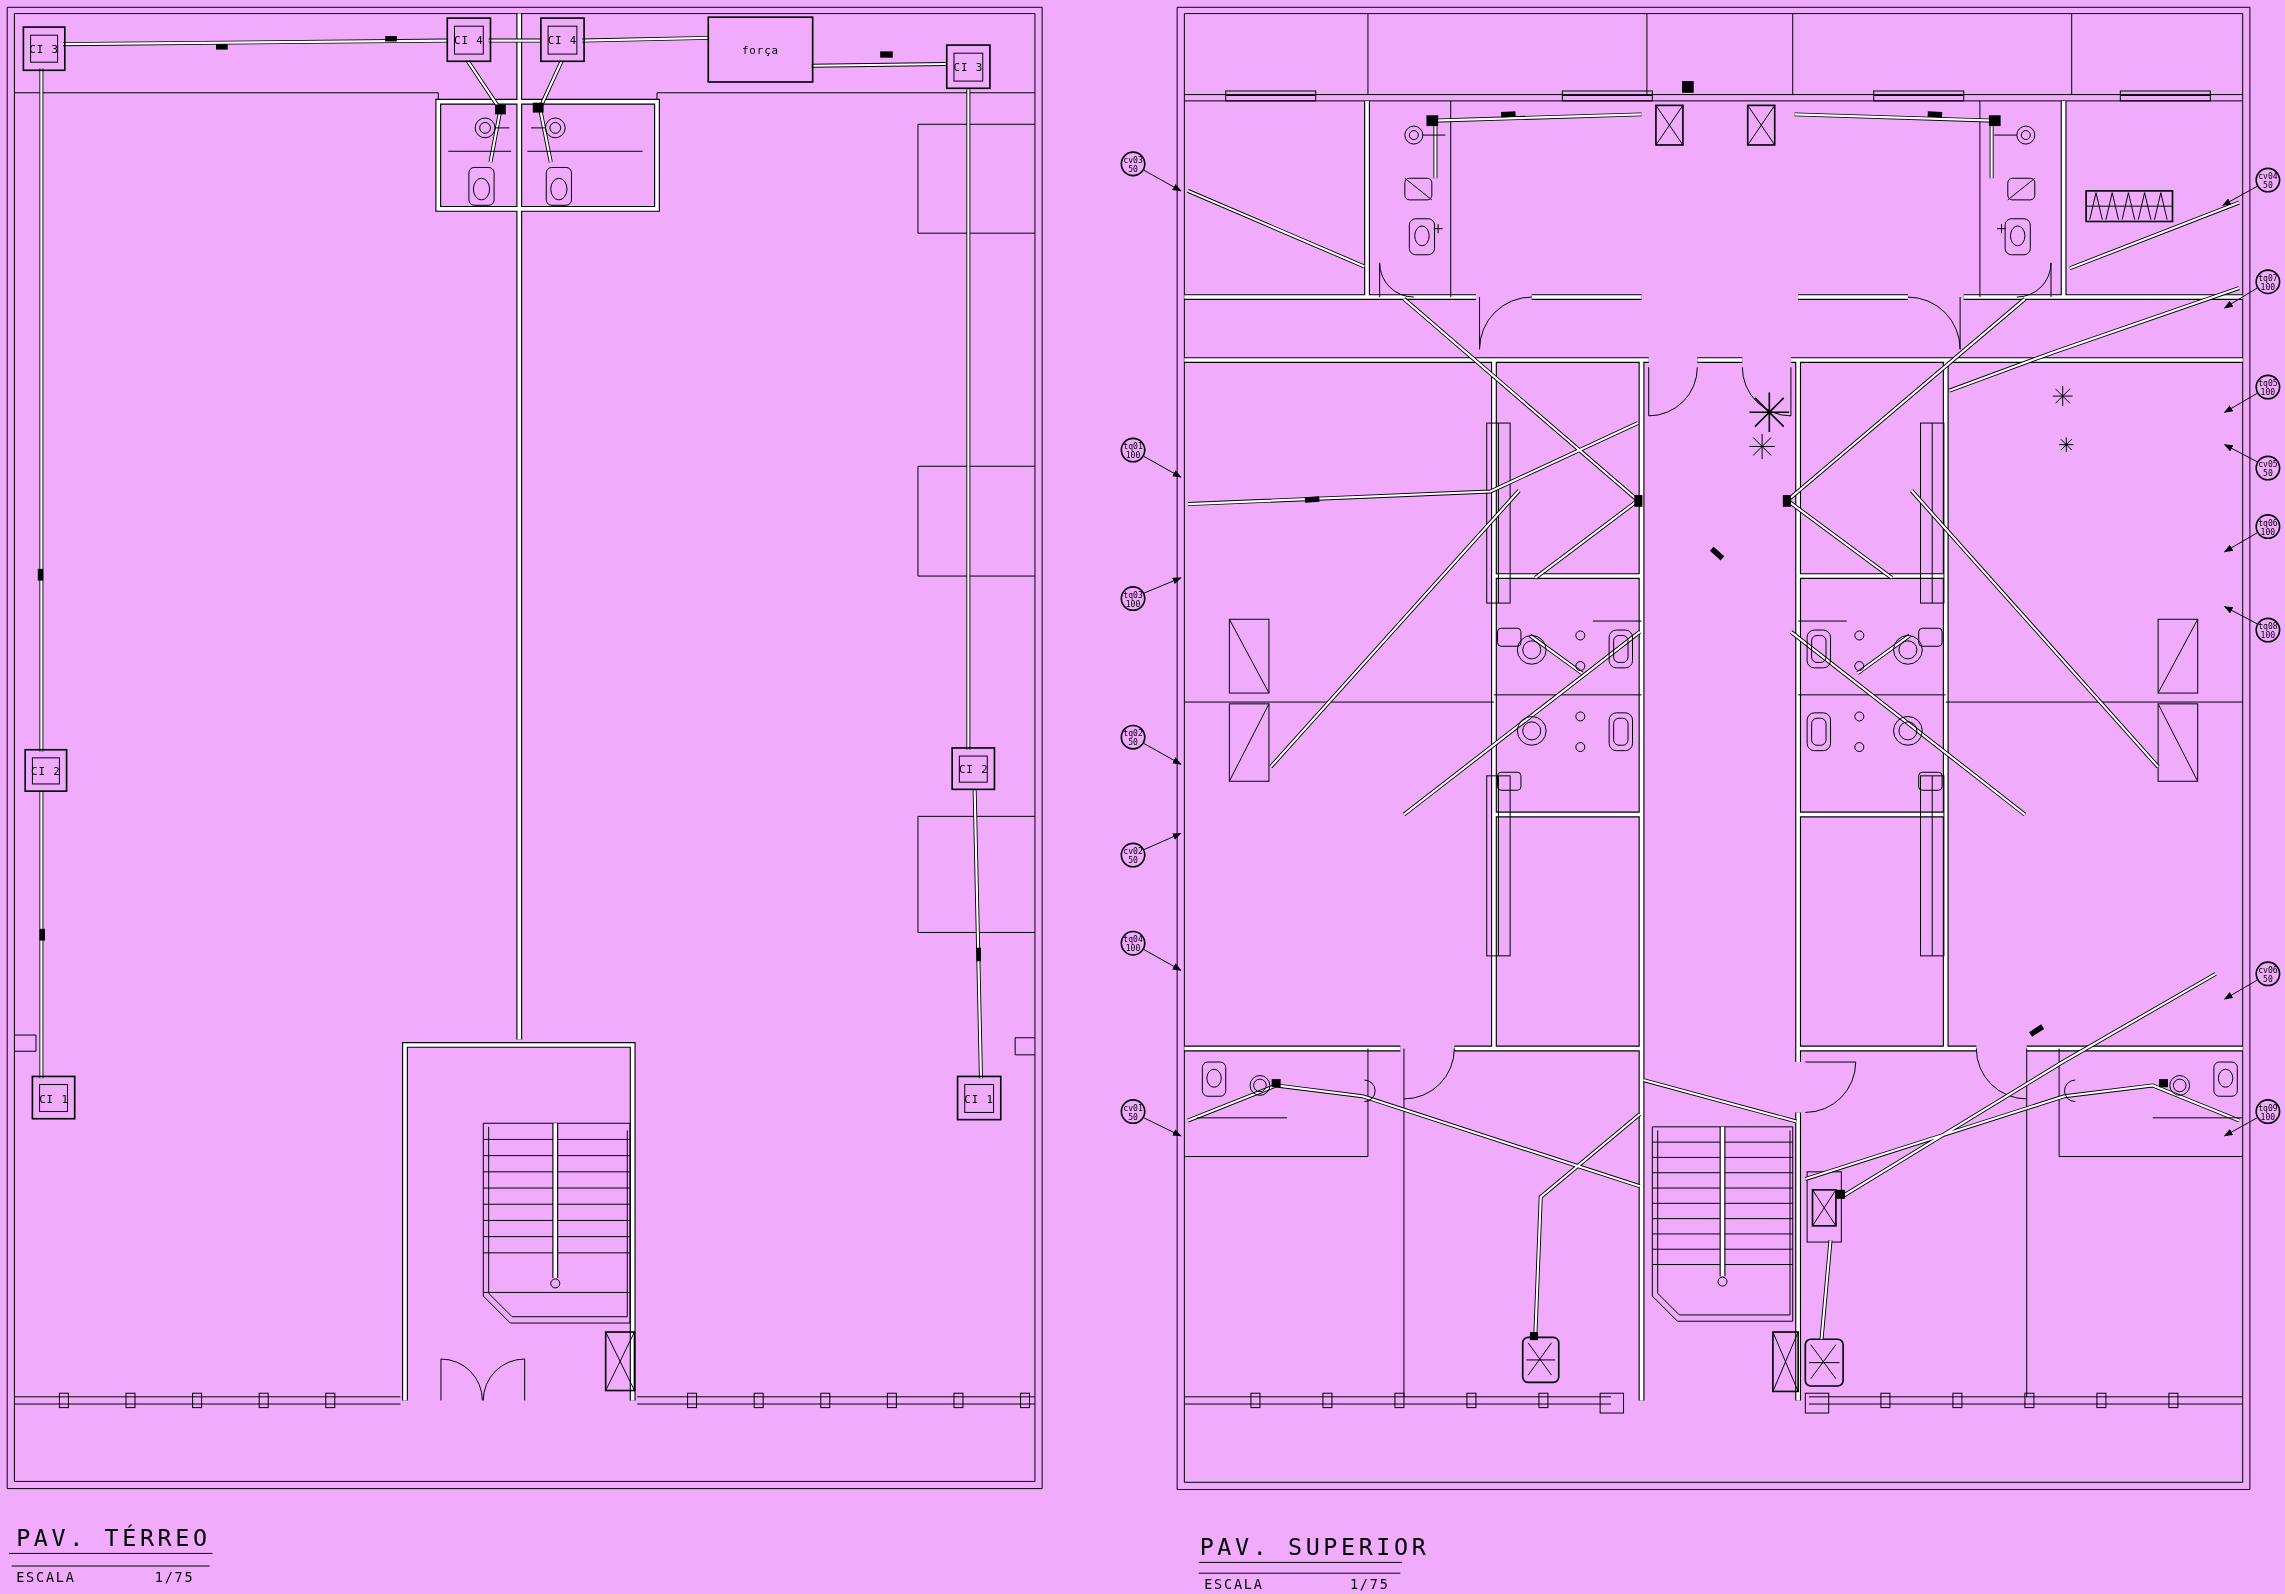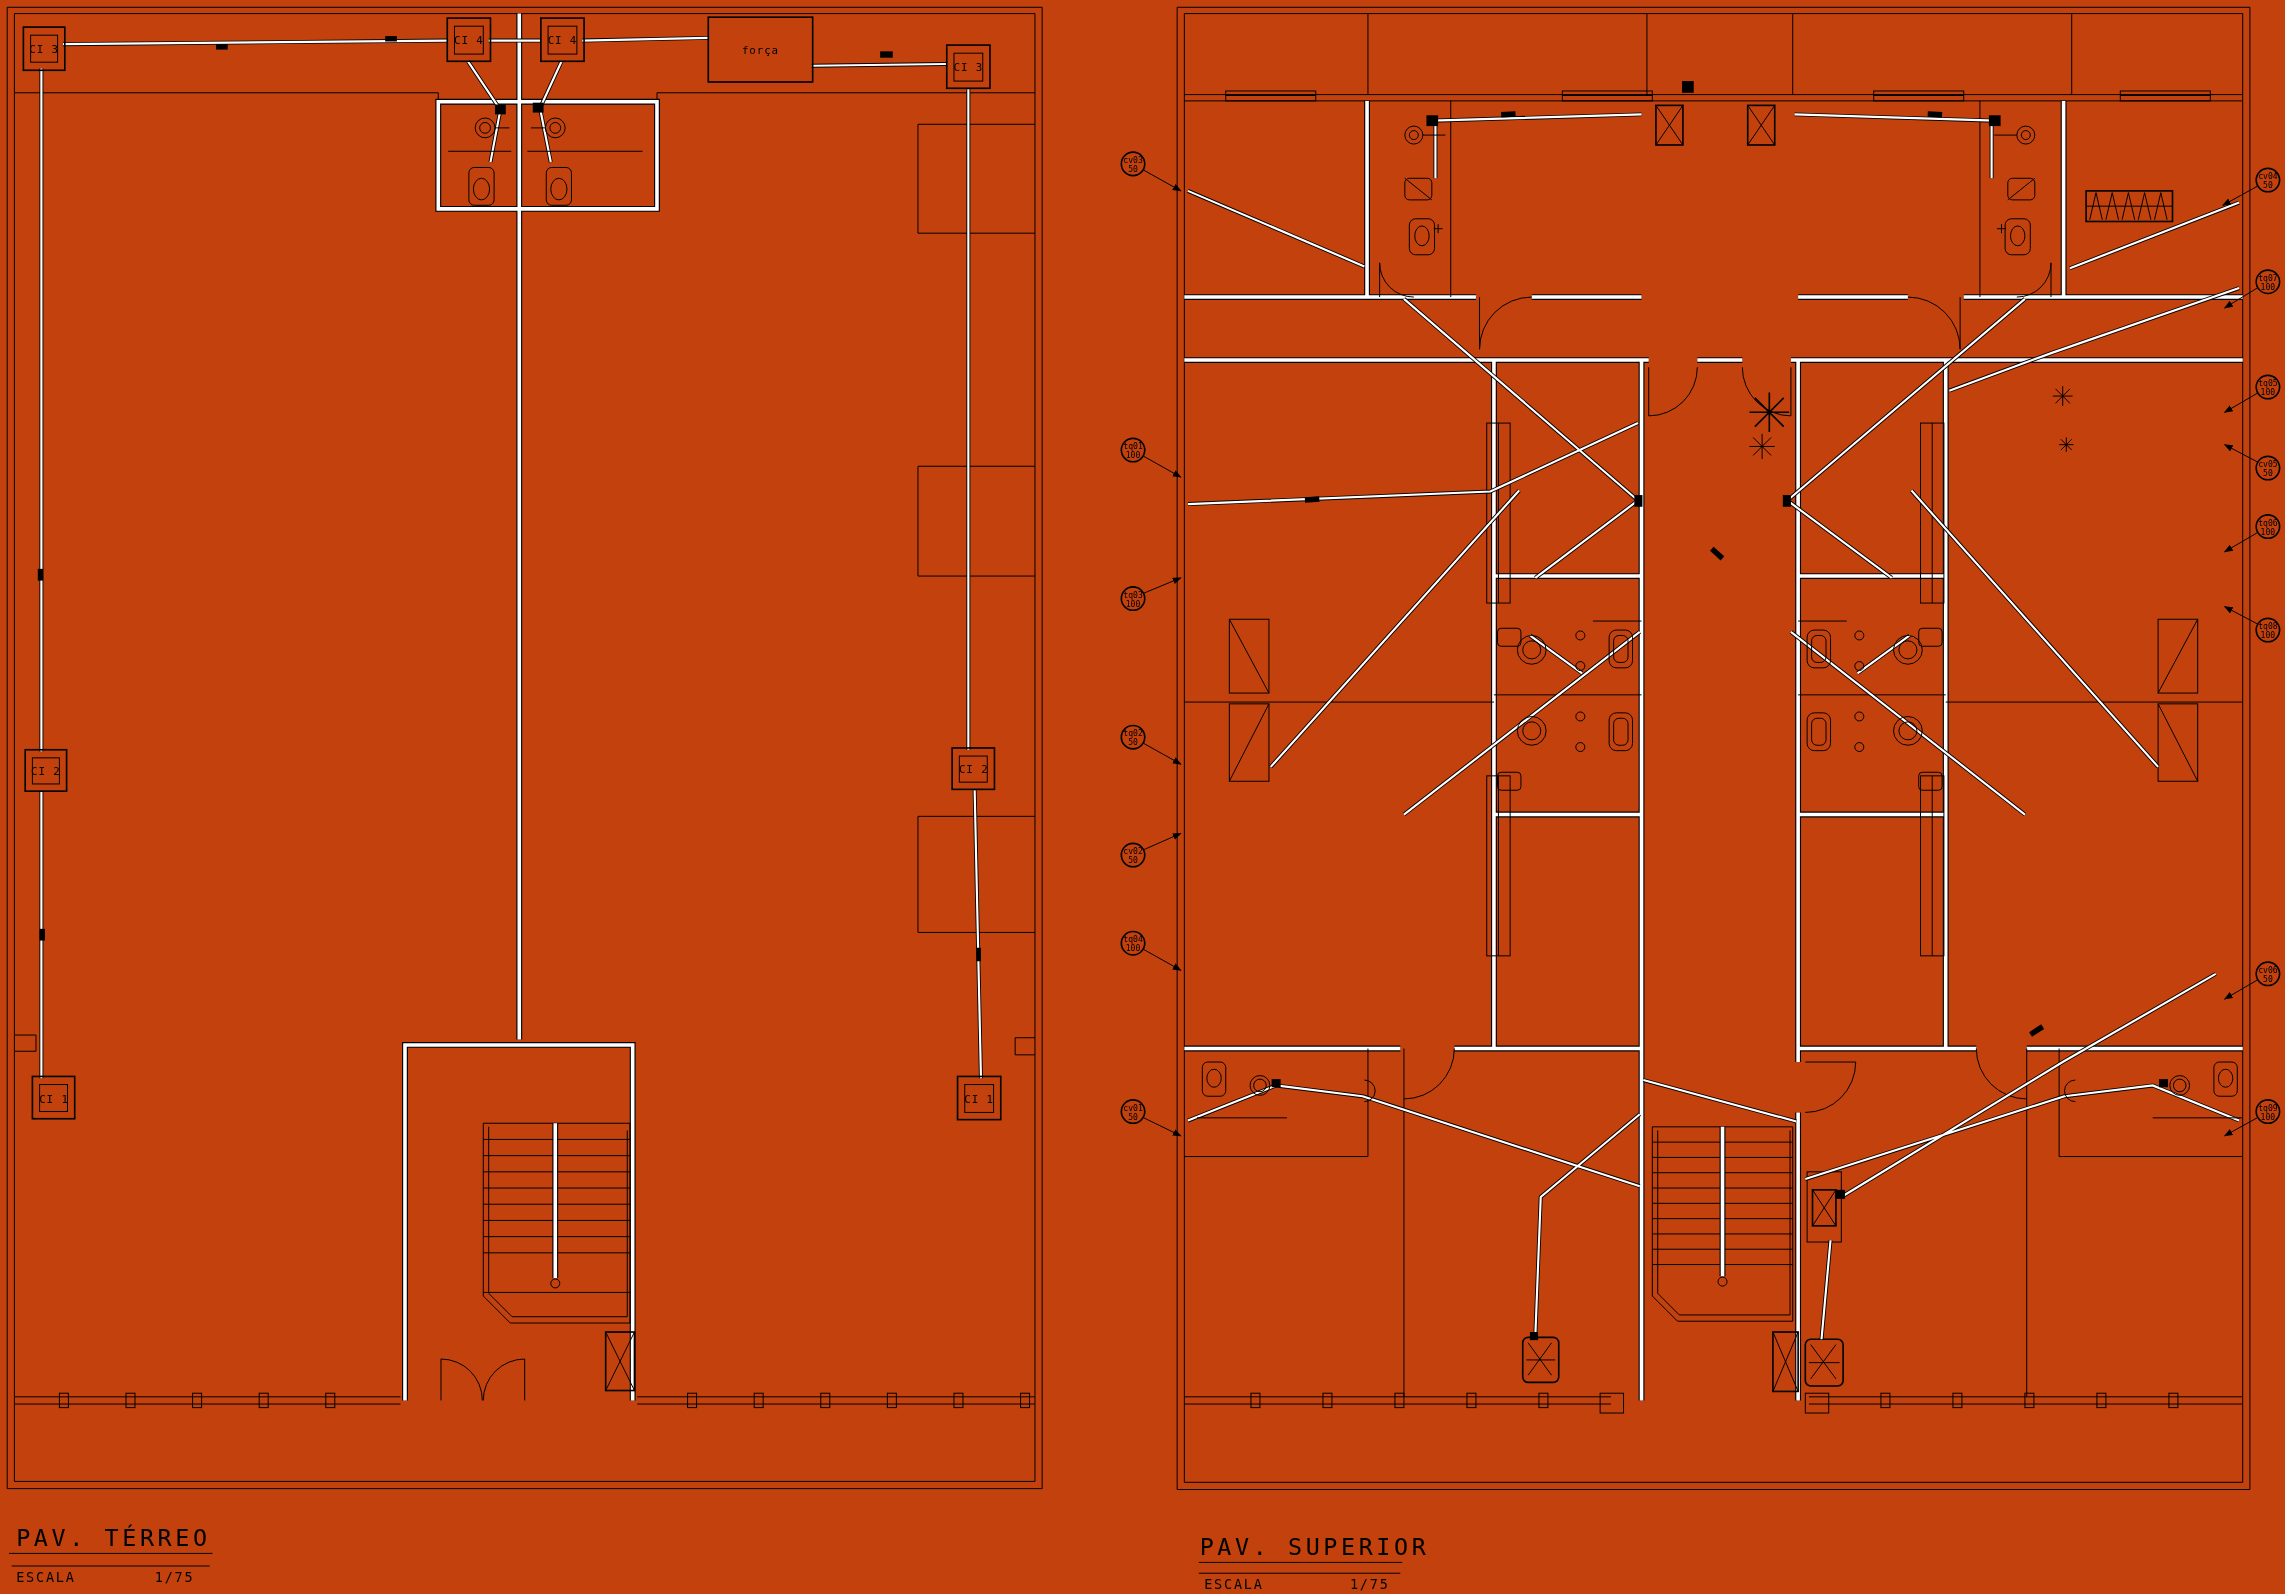--- a/index.html
+++ b/index.html
@@ -1,16 +1,16 @@
 <!DOCTYPE html>
 <html style="font-size:14.4px"><head>
 <meta charset="utf-8">
 <style>
   html,body{margin:0;padding:0;background:#ffffff;}
-  .sheet{position:relative;width:2285px;height:1594px;background:#c2410c;overflow:hidden;}
+  .sheet{position:relative;width:2285px;height:1594px;background:#f0abfc;overflow:hidden;}
   svg{position:absolute;left:0;top:0;}
   .l{stroke:#000;stroke-width:1.1;fill:none;}
   .l2{stroke:#000;stroke-width:1.8;fill:none;}
   .wd{stroke:#000;stroke-width:6.5;fill:none;}
   .wdi{stroke:#fff;stroke-width:4;fill:none;}
   .du{stroke:#000;stroke-width:4.4;fill:none;}
   .dui{stroke:#fff;stroke-width:2.4;fill:none;}
   .blk{fill:#000;stroke:none;}
   text{font-family:"DejaVu Sans Mono","Liberation Mono",monospace;fill:#000;}
   .t-title{font-size:26px;letter-spacing:4px;}

